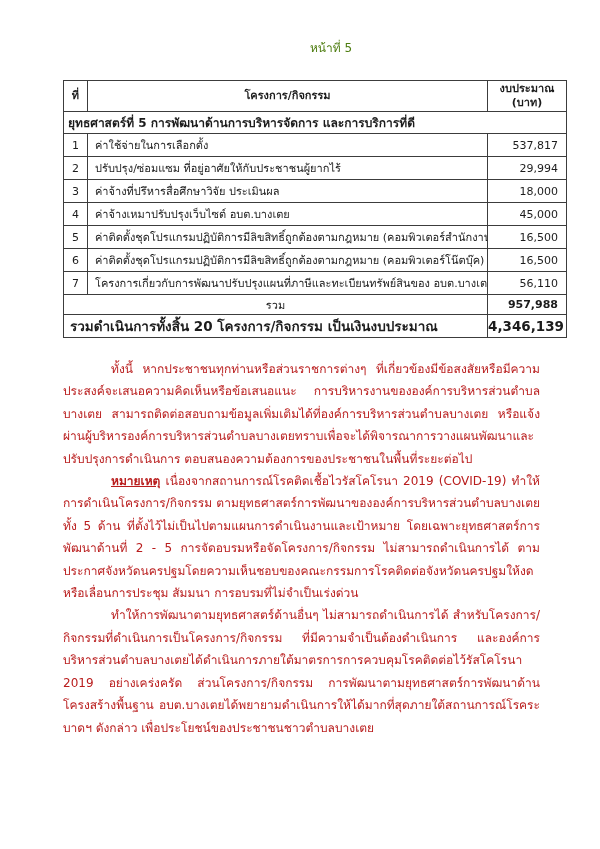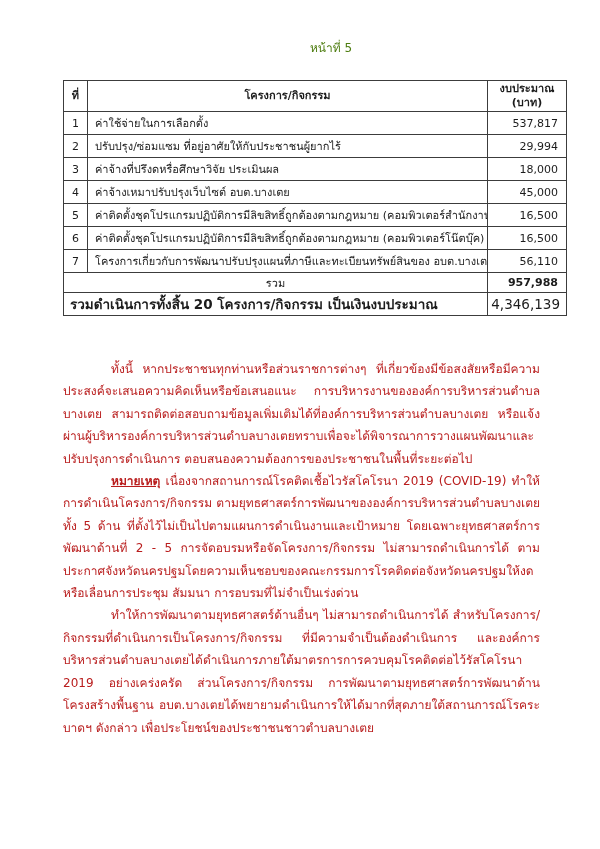--- a/index.html
+++ b/index.html
@@ -65,21 +65,21 @@
     height: 18px;
     font-weight: bold;
     font-size: 13.5px;
     text-align: left;
     padding-left: 6px;
     white-space: pre-wrap;
   }
   td.grand-value-cell {
     text-align: right;
     padding-right: 6px;
-    font-weight: normal;
+    font-weight: bold;
     font-size: 13.5px;
   }
   .body-text {
     position: absolute;
     left: 63px;
     top: 358px;
     width: 477px;
     font-size: 12px;
     line-height: 22.4px;
     text-align: justify;
@@ -110,32 +110,35 @@
     <tbody>
       <tr>
         <th class="h-no">ที่</th>
         <th class="h-project">โครงการ/กิจกรรม</th>
         <th class="h-budget">
           <div>งบประมาณ</div>
           <div>(บาท)</div>
         </th>
       </tr>
       <tr>
+        <td class="section-cell" colspan="3">ยุทธศาสตร์ที่ 5 การพัฒนาด้านการบริหารจัดการ และการบริการที่ดี</td>
+      </tr>
+      <tr>
         <td class="cell-no">1</td>
         <td class="cell-project">ค่าใช้จ่ายในการเลือกตั้ง</td>
         <td class="cell-budget">537,817</td>
       </tr>
       <tr>
         <td class="cell-no">2</td>
         <td class="cell-project">ปรับปรุง/ซ่อมแซม ที่อยู่อาศัยให้กับประชาชนผู้ยากไร้</td>
         <td class="cell-budget">29,994</td>
       </tr>
       <tr>
         <td class="cell-no">3</td>
-        <td class="cell-project">ค่าจ้างที่ปรึงดหรื่อศึกษาวิจัย ประเมินผล</td>
+        <td class="cell-project">ค่าจ้างที่ปรึหารสื่อศึกษาวิจัย ประเมินผล</td>
         <td class="cell-budget">18,000</td>
       </tr>
       <tr>
         <td class="cell-no">4</td>
         <td class="cell-project">ค่าจ้างเหมาปรับปรุงเว็บไซต์ อบต.บางเตย</td>
         <td class="cell-budget">45,000</td>
       </tr>
       <tr>
         <td class="cell-no">5</td>
         <td class="cell-project">ค่าติดตั้งชุดโปรแกรมปฏิบัติการมีลิขสิทธิ์ถูกต้องตามกฎหมาย (คอมพิวเตอร์สำนักงานกองคลัง)</td>

